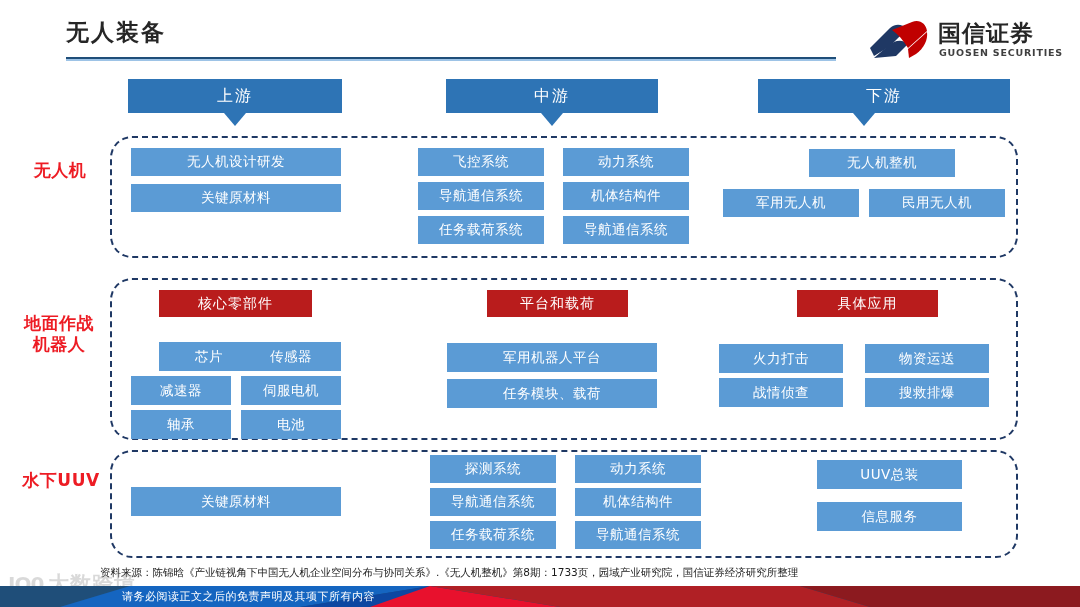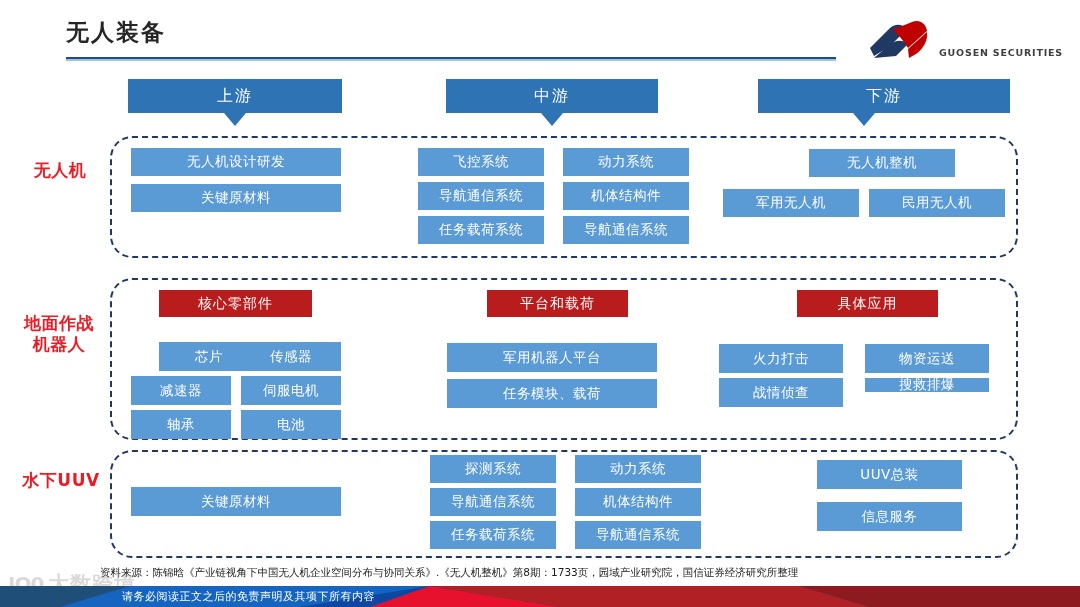--- a/index.html
+++ b/index.html
@@ -201,20 +201,21 @@
 <div class="slide-title">无人装备</div>
 <div class="title-rule"></div>
 
 <div class="logo-wrap">
   <svg class="logo-mark" viewBox="0 0 62 44">
     <path d="M2 30 L22 10 C28 5 34 6 39 11 L26 24 C20 30 14 33 6 38 Z" fill="#1F3864"></path>
     <path d="M6 40 L20 28 C27 22 34 21 40 26 L28 38 Z" fill="#1F3864"></path>
     <path d="M24 12 L44 4 C52 1 58 6 59 13 L40 30 C35 22 30 16 24 12 Z" fill="#C00000"></path>
     <path d="M40 31 L59 14 C60 22 56 30 48 36 L41 40 Z" fill="#C00000"></path>
   </svg>
+  <div class="logo-cn">国信证券</div>
   <div class="logo-en">GUOSEN SECURITIES</div>
 </div>
 
 <div class="stage-head" style="left:128px; top:79px; width:214px;">上游</div>
 <div class="stage-arrow" style="left:224px; top:113px;"></div>
 
 <div class="stage-head" style="left:446px; top:79px; width:212px;">中游</div>
 <div class="stage-arrow" style="left:541px; top:113px;"></div>
 
 <div class="stage-head" style="left:758px; top:79px; width:252px;">下游</div>
@@ -254,21 +255,21 @@
 <div class="cell" style="left:241px; top:376px; width:100px; height:29px;">伺服电机</div>
 <div class="cell" style="left:241px; top:410px; width:100px; height:29px;">电池</div>
 
 <div class="cell" style="left:447px; top:343px; width:210px; height:29px;">军用机器人平台</div>
 <div class="cell" style="left:447px; top:379px; width:210px; height:29px;">任务模块、载荷</div>
 
 <div class="cell" style="left:719px; top:344px; width:124px; height:29px;">火力打击</div>
 <div class="cell" style="left:719px; top:378px; width:124px; height:29px;">战情侦查</div>
 
 <div class="cell" style="left:865px; top:344px; width:124px; height:29px;">物资运送</div>
-<div class="cell" style="left:865px; top:378px; width:124px; height:14px;">搜救排爆</div>
+<div class="cell" style="left:865px; top:378px; width:124px; height:29px;">搜救排爆</div>
 
 <div class="row-label" style="left:6px; top:470px; width:110px;">水下UUV</div>
 <div class="row-box" style="left:110px; top:450px; width:908px; height:108px;"></div>
 
 <div class="cell" style="left:131px; top:487px; width:210px; height:29px;">关键原材料</div>
 
 <div class="cell" style="left:430px; top:455px; width:126px; height:28px;">探测系统</div>
 <div class="cell" style="left:430px; top:488px; width:126px; height:28px;">导航通信系统</div>
 <div class="cell" style="left:430px; top:521px; width:126px; height:28px;">任务载荷系统</div>
 

